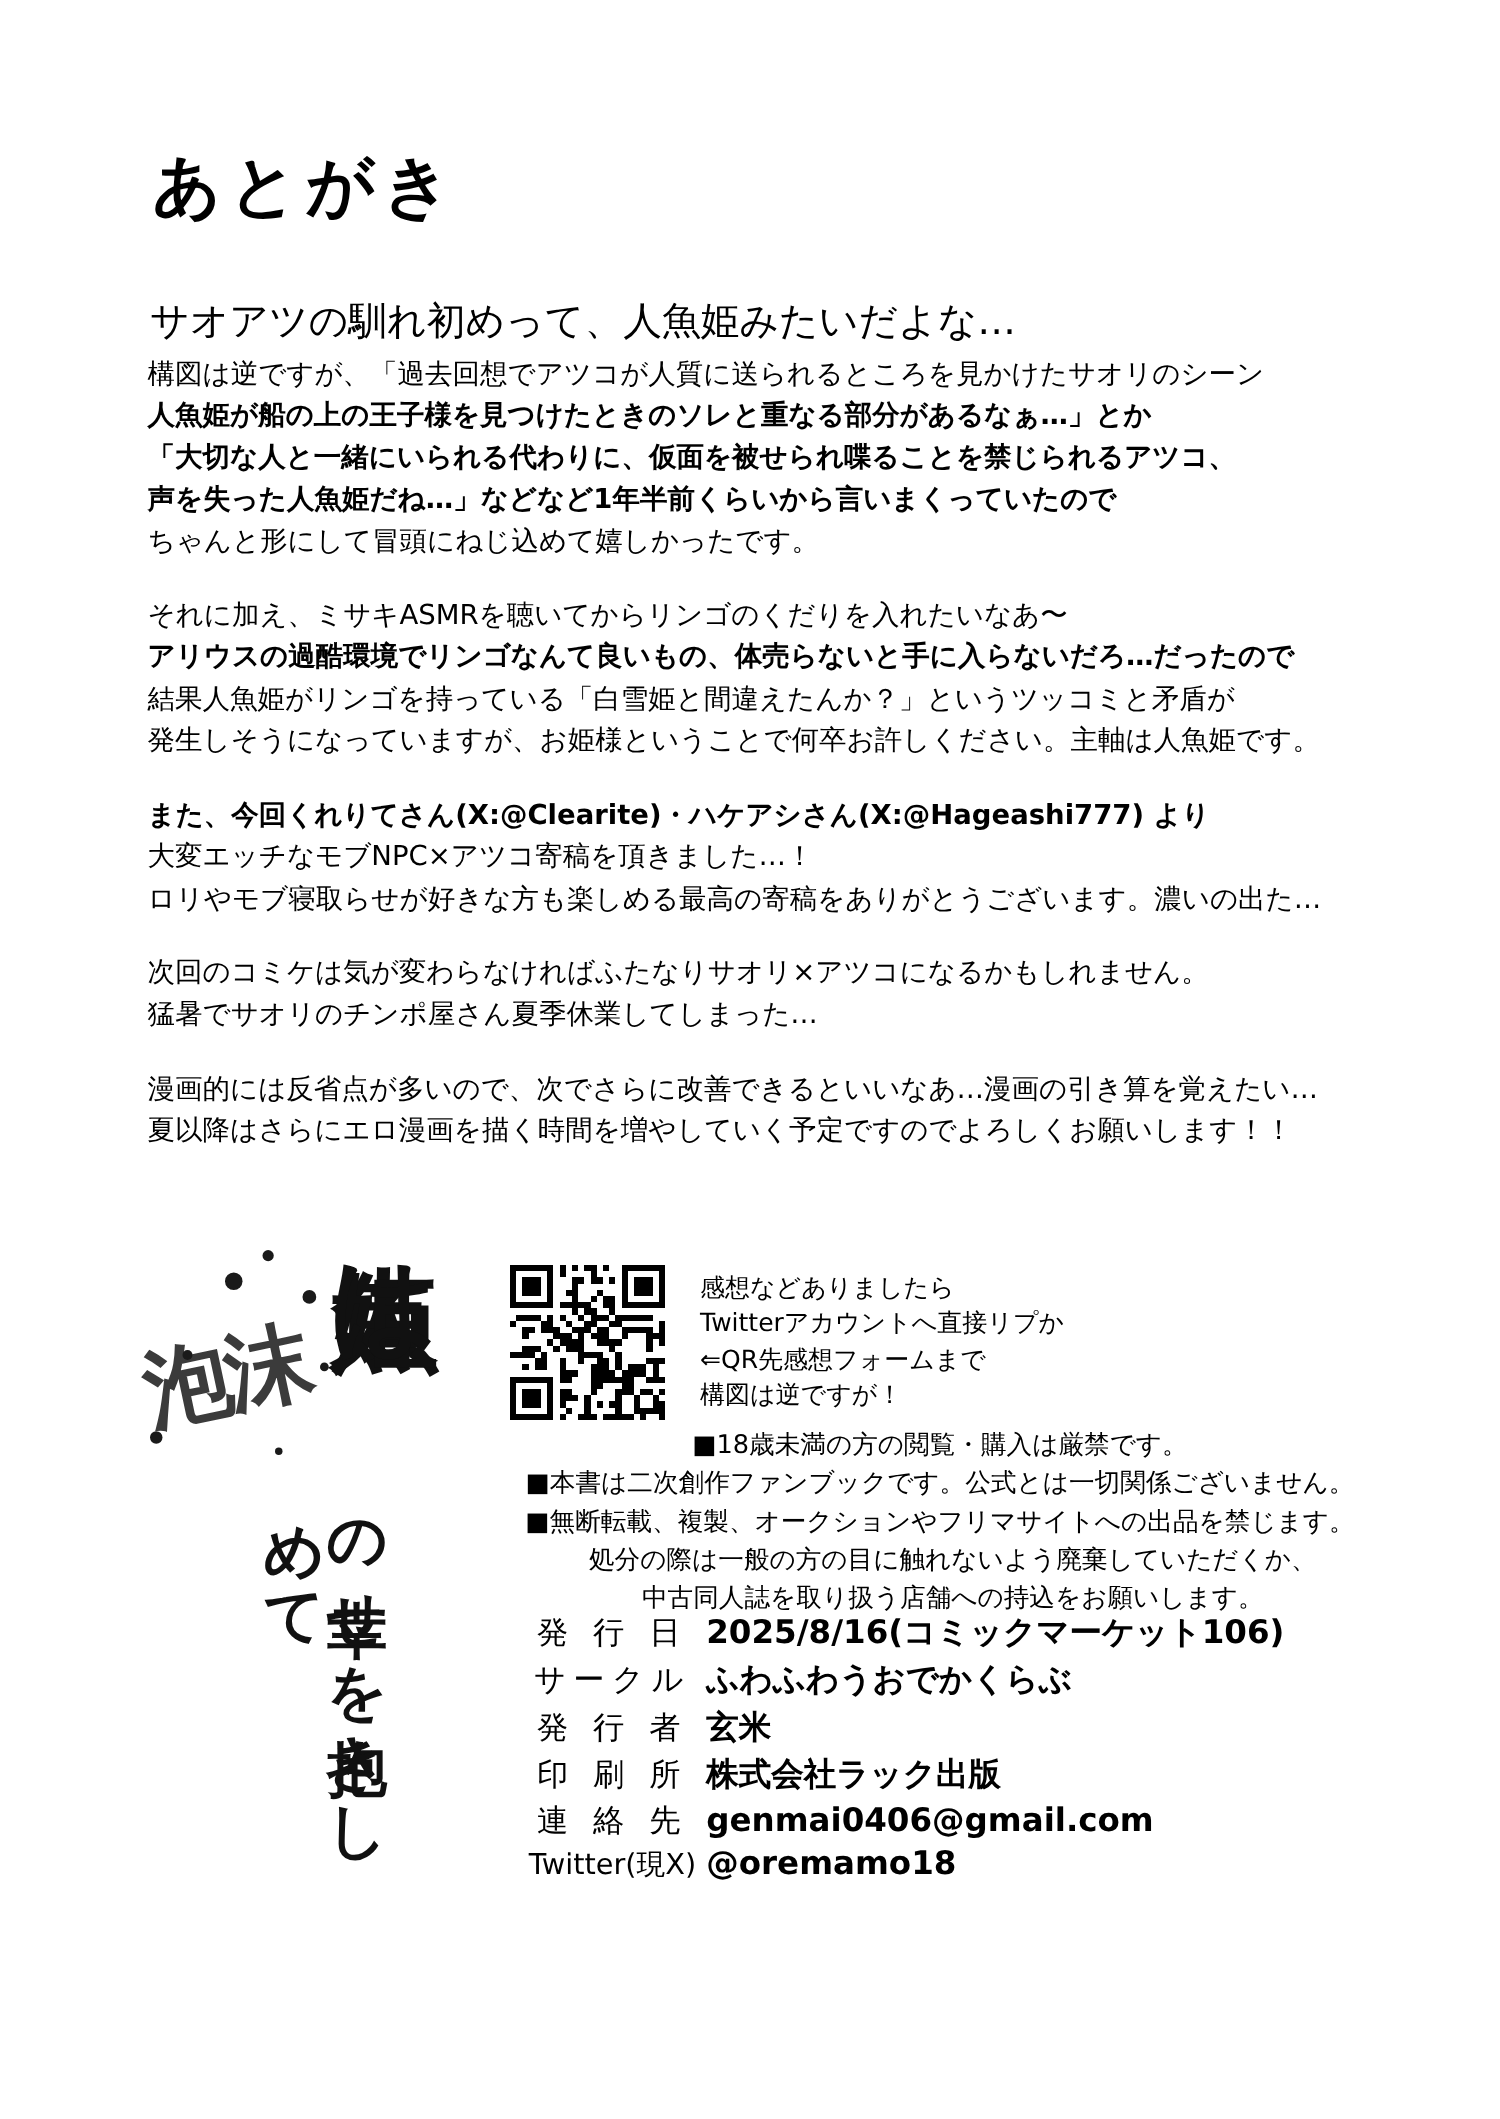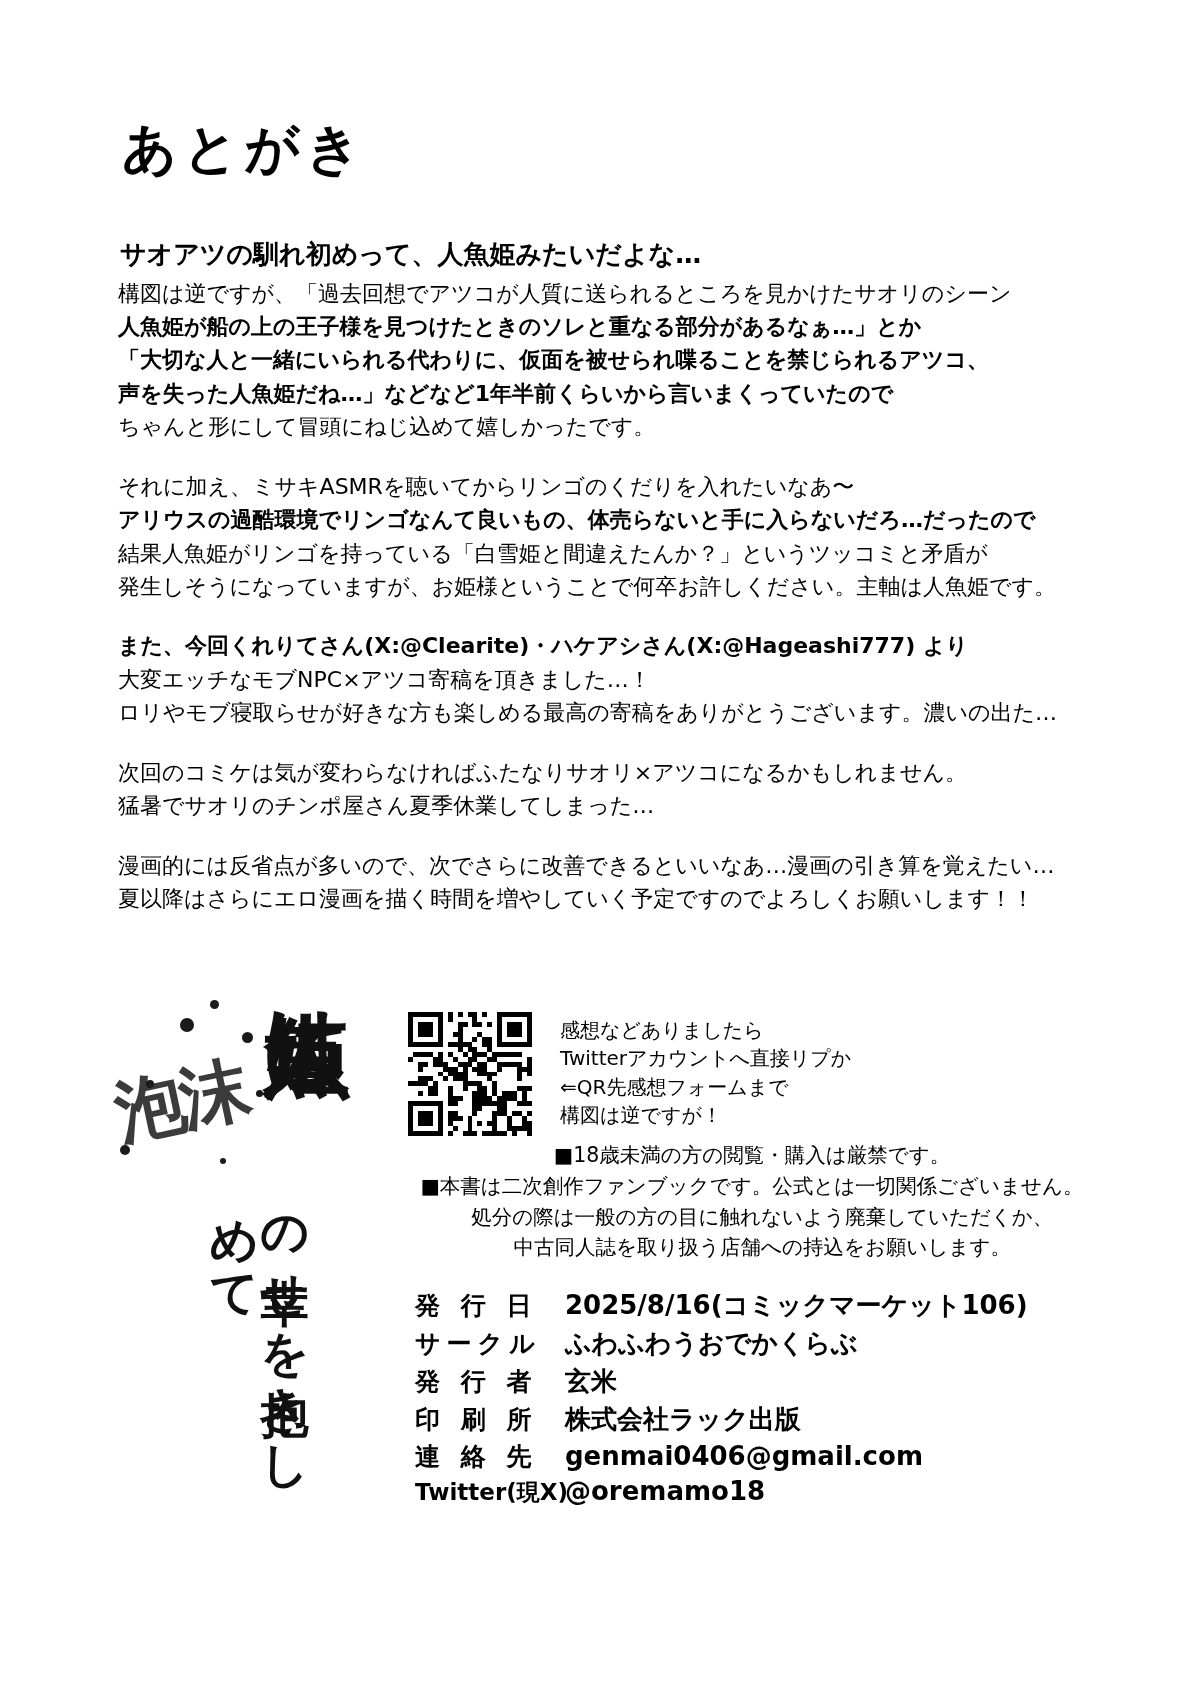--- a/index.html
+++ b/index.html
@@ -33,22 +33,22 @@
   }
 
   
   .body-block {
     position: absolute;
     left: 118px;
     top: 238px;
     width: 960px;
   }
   .lead {
-    font-size: 26px;
-    font-weight: bold;
+    font-size: 31px;
+    font-weight: normal;
     letter-spacing: 0px;
     line-height: 1.25;
     margin: 0 0 6px 2px;
     font-family: "DejaVu Sans", "Liberation Sans", sans-serif;
   }
   .para {
     margin: 0 0 0 0;
     font-size: 22px;
     line-height: 1.52;
     font-family: "DejaVu Sans", "Liberation Sans", sans-serif;
@@ -150,23 +150,24 @@
     font-family: "DejaVu Sans", "Liberation Sans", sans-serif;
   }
   .colophon-row {
     display: flex;
     align-items: baseline;
     margin-bottom: 3px;
   }
   .colophon-label {
     width: 150px;
     font-size: 25px;
-    font-weight: bold;
+    font-weight: normal;
     letter-spacing: 6px;
     white-space: nowrap;
+    text-align: center;
   }
   .colophon-label.narrow {
     letter-spacing: 0px;
     font-size: 23px;
   }
   .colophon-value {
     font-size: 26px;
     font-weight: bold;
     white-space: nowrap;
   }
@@ -540,20 +541,21 @@
   <div class="qr-note">
     <span class="line">感想などありましたら</span>
     <span class="line">Twitterアカウントへ直接リプか</span>
     <span class="line">⇐QR先感想フォームまで</span>
     <span class="line">構図は逆ですが！</span>
   </div>
 
   <div class="notices">
     <div class="line">■18歳未満の方の閲覧・購入は厳禁です。</div>
     <div class="line">■本書は二次創作ファンブックです。公式とは一切関係ございません。</div>
+    <div class="line">■無断転載、複製、オークションやフリマサイトへの出品を禁じます。</div>
     <div class="line">　処分の際は一般の方の目に触れないよう廃棄していただくか、</div>
     <div class="line">　中古同人誌を取り扱う店舗への持込をお願いします。</div>
   </div>
 
   <div class="colophon" id="colophon">
       <div class="colophon-row">
         <div class="colophon-label">発 行 日</div>
         <div class="colophon-value">2025/8/16(コミックマーケット106)</div>
       </div>
       <div class="colophon-row">

